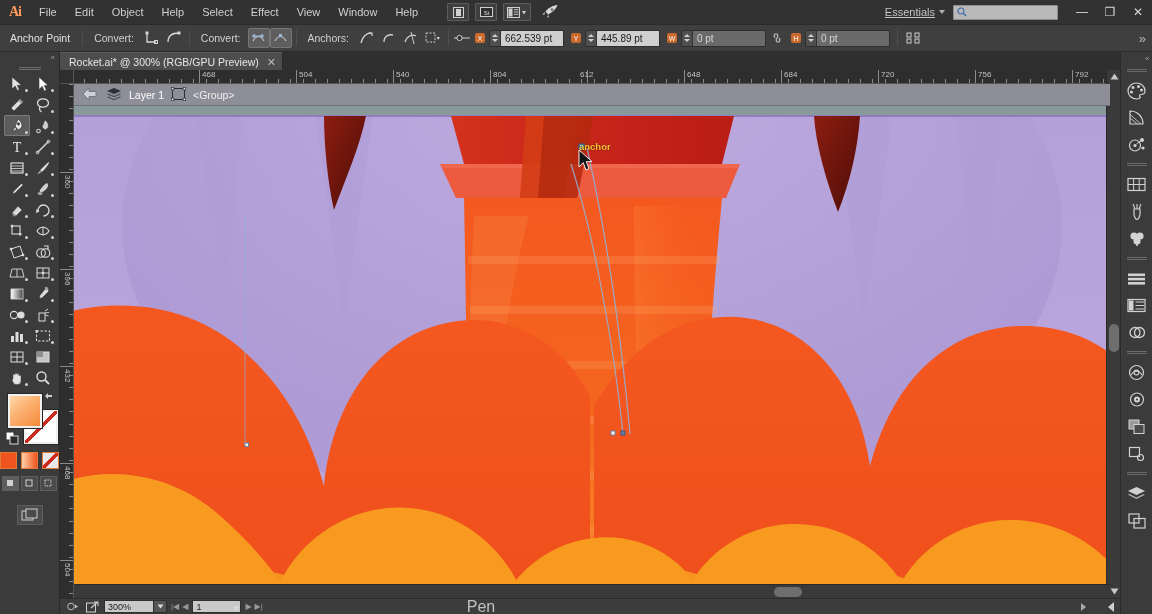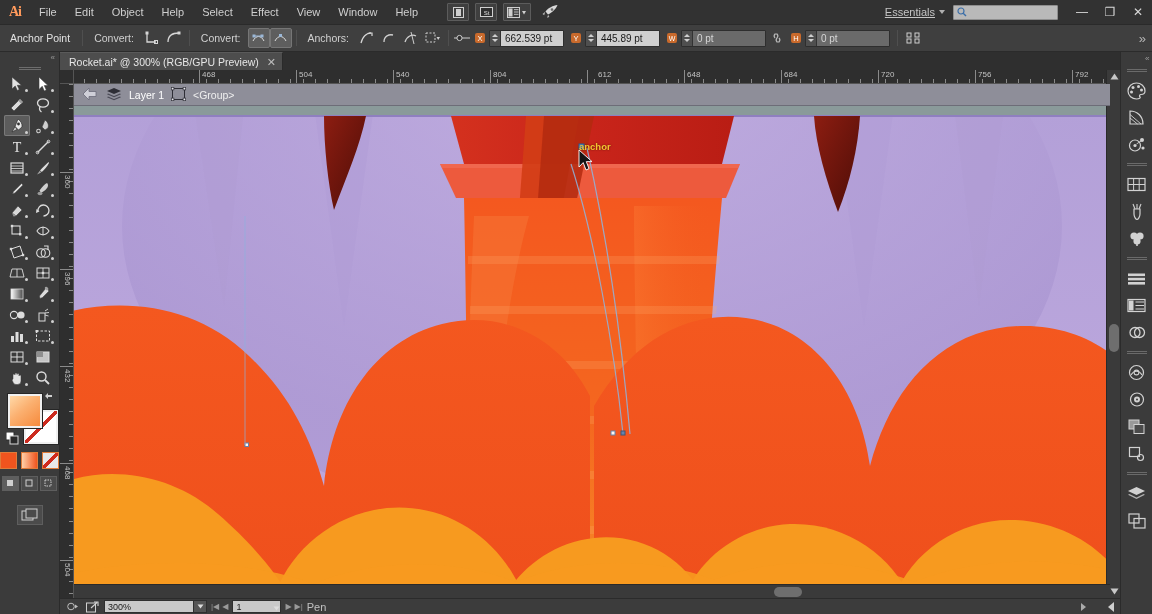--- a/index.html
+++ b/index.html
@@ -193,30 +193,30 @@
   .hscroll { position:absolute; left:74px; bottom:16px; width:1036px; height:14px; background:#3a3a3a; border-top:1px solid #2a2a2a;}
   .hscroll .thumb { position:absolute; top:2px; left:700px; width:28px; height:10px; background:#6e6e6e; border-radius:5px; }
 
   
   .statusbar {
     position:absolute; left:60px; bottom:0; width:1060px; height:16px;
     background:#3c3c3c; display:flex; align-items:center; gap:4px; padding-left:4px;
     border-top:1px solid #2b2b2b;
   }
   .sb-icon { width:16px; height:13px; display:flex; align-items:center; justify-content:center; }
-  .sb-combo { display:flex; align-items:center; height:13px; background:#c9c9c9; border:1px solid #2f2f2f;gap:40px; }
+  .sb-combo { display:flex; align-items:center; height:13px; background:#c9c9c9; border:1px solid #2f2f2f; }
   .sb-combo input { width:48px; height:11px; background:#c9c9c9; border:none; font-size:9px;
      color:#1a1a1a; padding-left:3px; font-family:"Liberation Sans", sans-serif;}
   .sb-combo .arrow { width:13px; height:11px; background:#555; display:flex; align-items:center; justify-content:center;
      border-left:1px solid #2f2f2f; }
   .sb-nav { display:flex; align-items:center; gap:3px; color:#9a9a9a; font-size:8px; }
   .sb-page { display:flex; align-items:center; height:13px; background:#c9c9c9; border:1px solid #2f2f2f; }
   .sb-page input { width:40px; height:11px; background:#c9c9c9; border:none; font-size:9px;
      color:#1a1a1a; padding-left:3px; font-family:"Liberation Sans", sans-serif;}
-  .sb-tool { color:#c0c0c0; font-size:11px; }
+  .sb-tool { color:#c0c0c0; font-size:16px; margin-left:200px; }
   .sb-right { margin-left:auto; display:flex; align-items:center; gap:2px; padding-right:4px; }
   .tri-r { width:0;height:0;border-top:4px solid transparent;border-bottom:4px solid transparent;border-left:5px solid #aaa;}
   .tri-l { width:0;height:0;border-top:5px solid transparent;border-bottom:5px solid transparent;border-right:6px solid #cfcfcf;}
 
   .tooltip-anchor {
     position:absolute; color:#f4c430; font-size:9.5px; font-weight:bold;
     text-shadow:0 0 2px rgba(0,0,0,0.55); pointer-events:none;
   }
 </style>
 </head>
@@ -948,21 +948,21 @@
         <div class="rh-tick" style="left: 721px; height: 13px;"></div>
         <div class="rh-tick" style="left: 818px; height: 13px;"></div>
         <div class="rh-tick" style="left: 915px; height: 13px;"></div>
         <div class="rh-tick" style="left: 1012px; height: 13px;"></div>
       </div>
     <div id="rh-labels">
         <div class="rh-lbl" style="left: 142px;">468</div>
         <div class="rh-lbl" style="left: 239px;">504</div>
         <div class="rh-lbl" style="left: 336px; text-align: right;">540</div>
         <div class="rh-lbl" style="left: 433px;">804</div>
-        <div class="rh-lbl" style="left: 538px;">612</div>
+        <div class="rh-lbl" style="left: 520px;">612</div>
         <div class="rh-lbl" style="left: 627px;">648</div>
         <div class="rh-lbl" style="left: 724px;">684</div>
         <div class="rh-lbl" style="left: 821px;">720</div>
         <div class="rh-lbl" style="left: 918px;">756</div>
         <div class="rh-lbl" style="left: 1015px;">792</div>
       </div>
   </div>
   <div class="ruler-v">
     <div id="rv-ticks">
         <div class="rv-tick" style="top: 0px; width: 4px;"></div>

